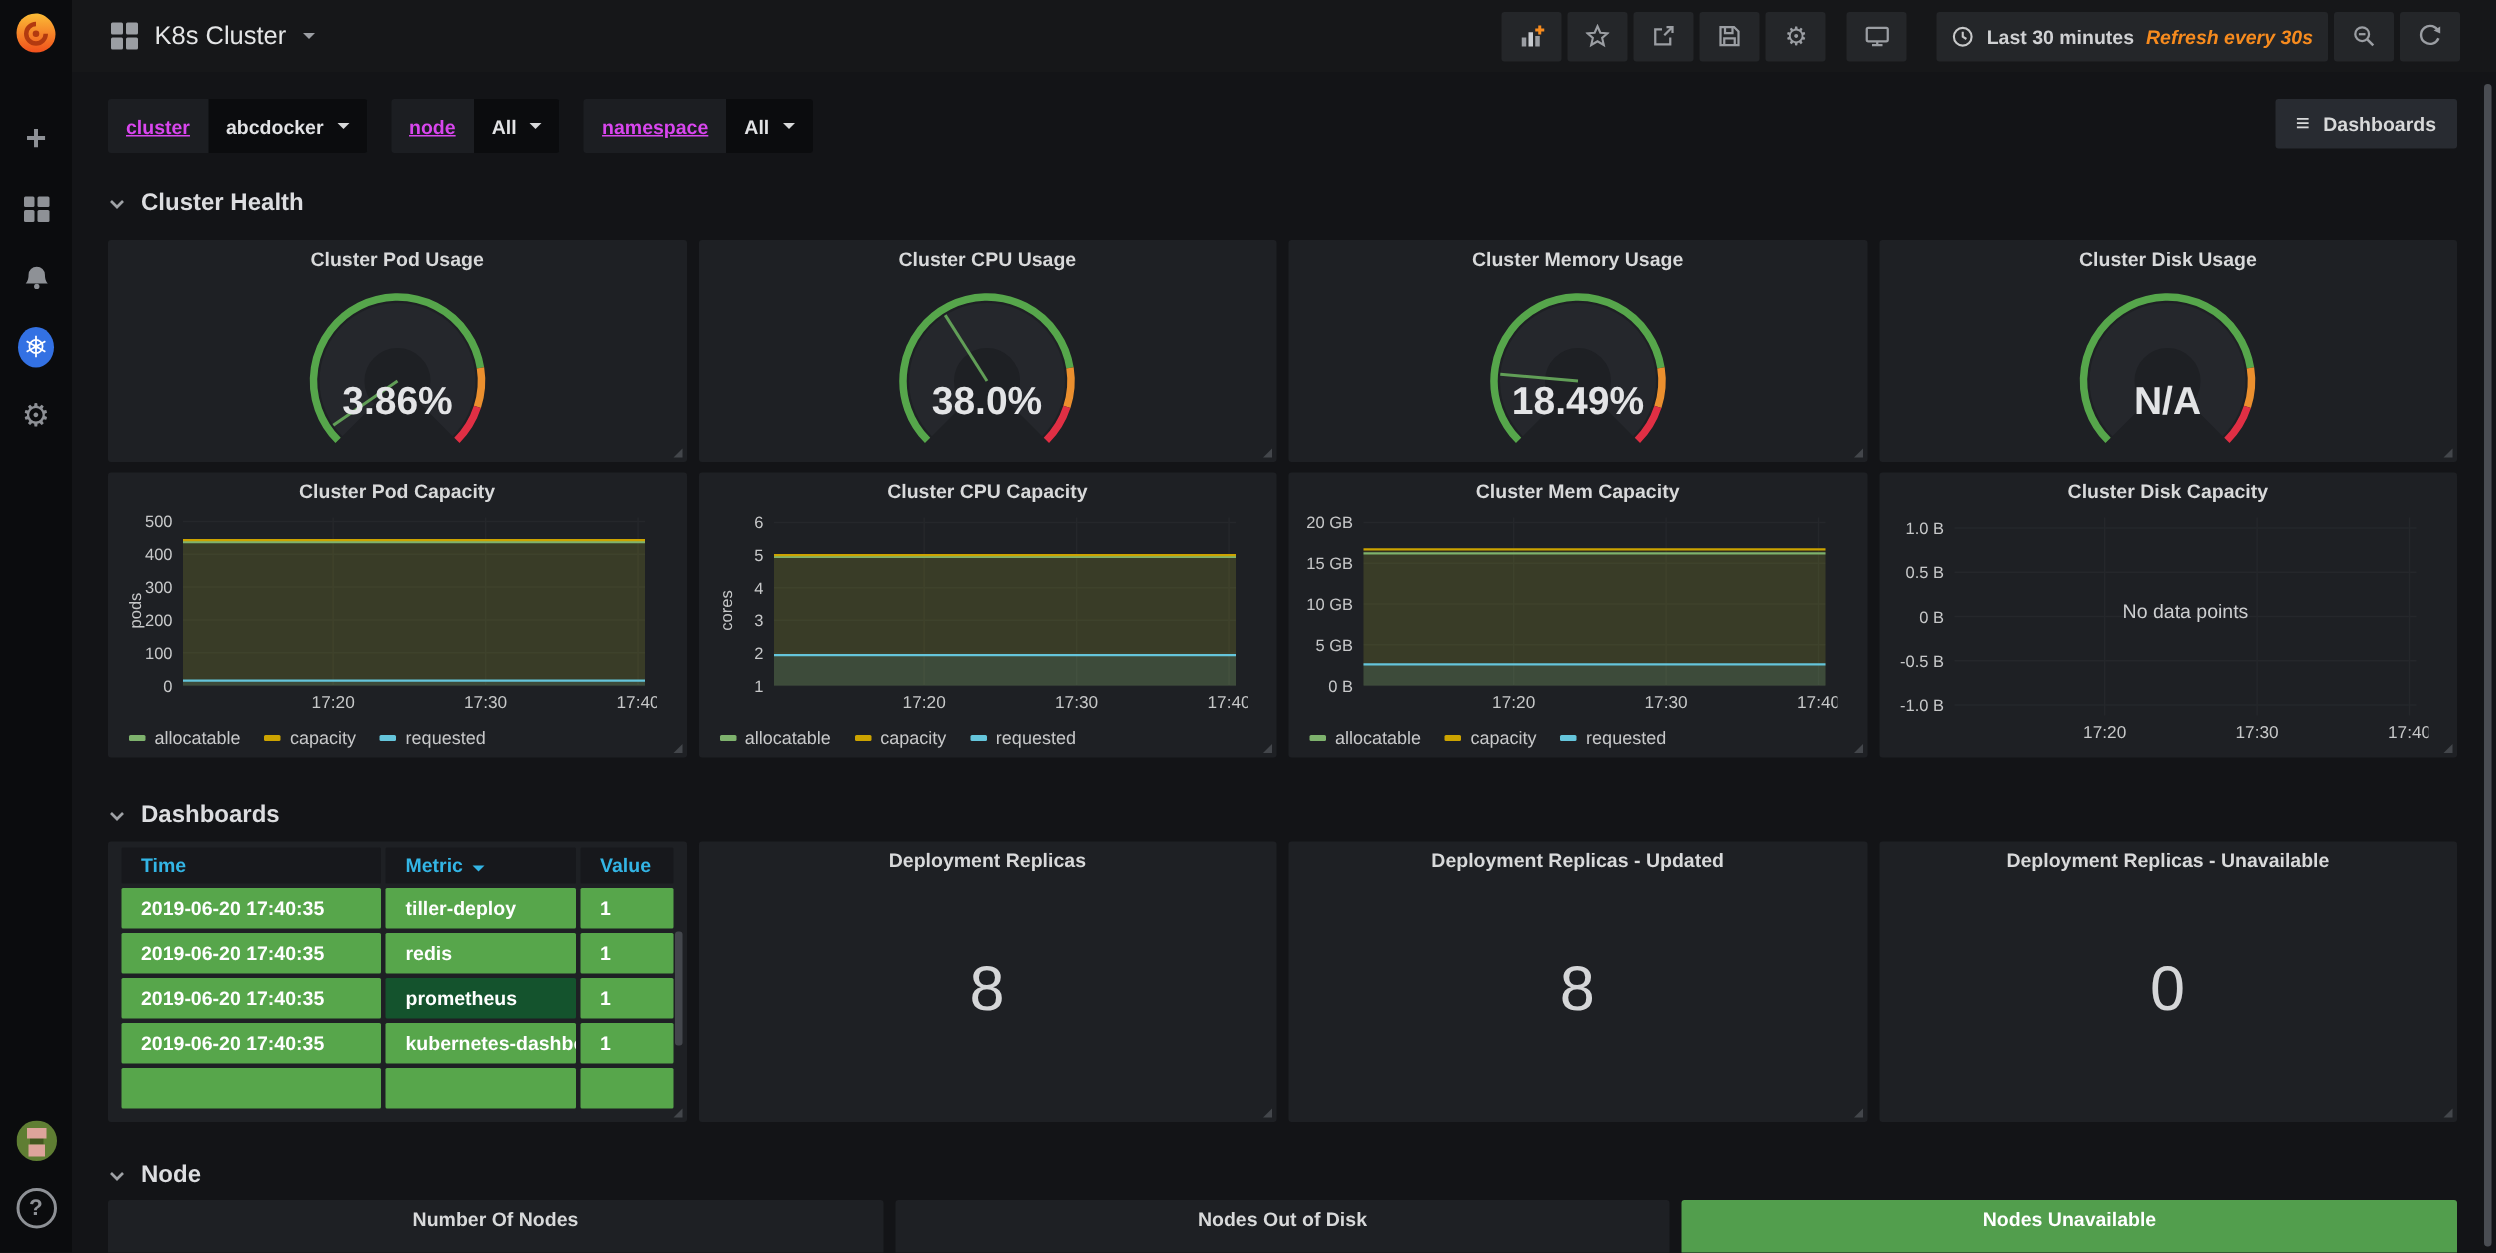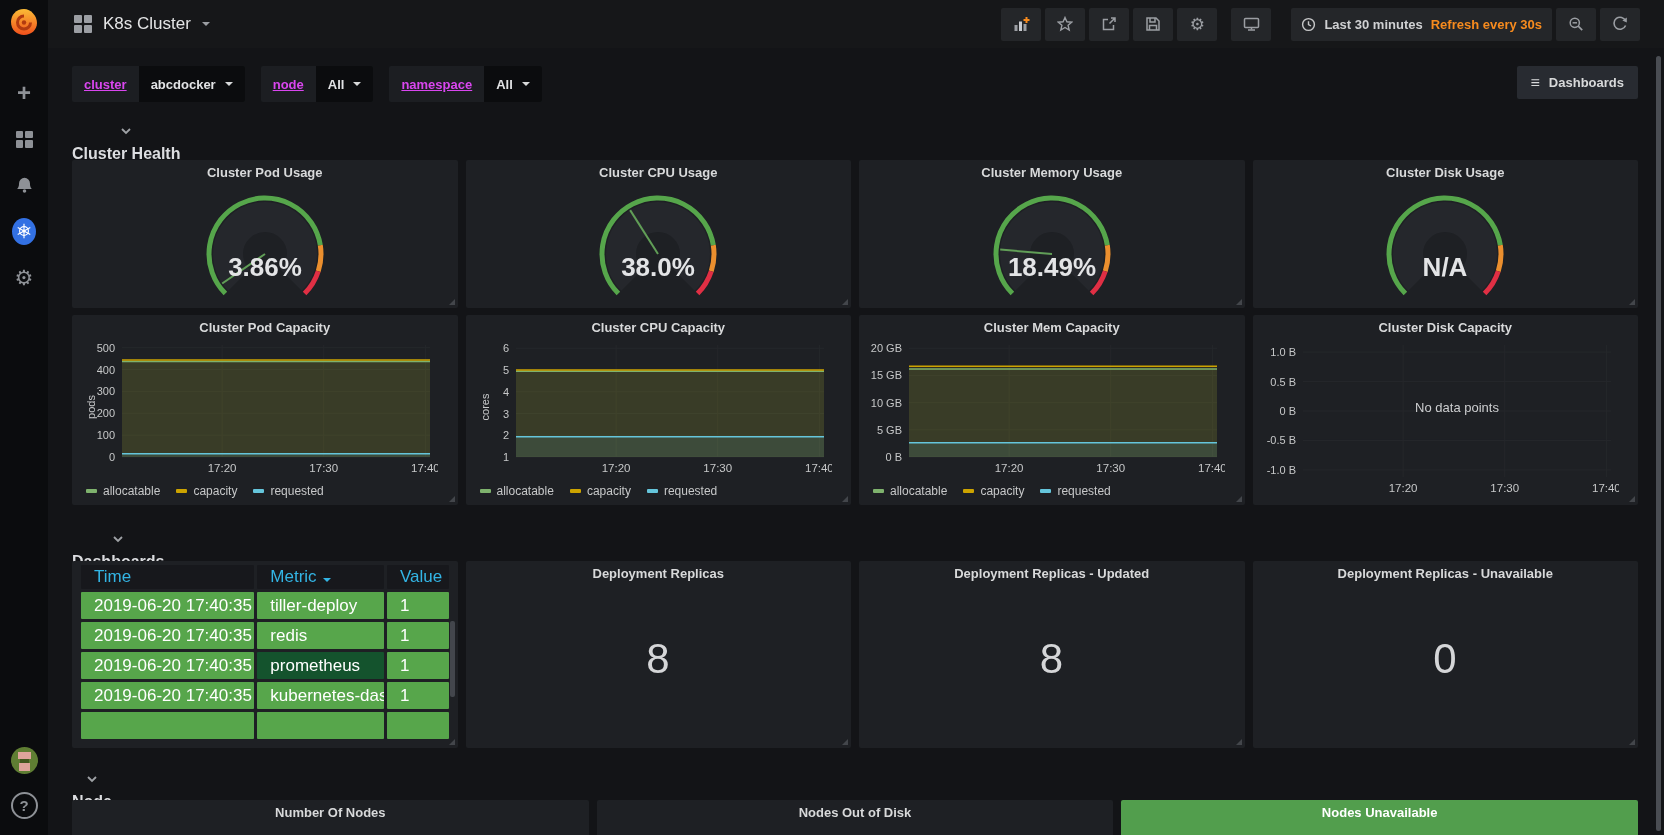--- a/index.html
+++ b/index.html
@@ -31,32 +31,32 @@
   .nav-grid{width:18px;height:18px;display:grid;grid-template-columns:1fr 1fr;gap:2px;}
   .nav-grid i{background:#9b9ea3;border-radius:1px;}
   .nav-title{font-size:17px;font-weight:500;color:#e4e5e6;}
   .caret{width:0;height:0;border-left:4px solid transparent;border-right:4px solid transparent;border-top:4px solid #9b9ea3;display:inline-block;}
   .nav-right{margin-left:auto;margin-right:24px;display:flex;align-items:center;gap:4px;}
   .nbtn{height:33px;min-width:40px;background:#242629;border-radius:2px;display:flex;align-items:center;
     justify-content:center;color:#9b9ea3;padding:0 10px;box-sizing:border-box;cursor:pointer;}
   .glyph{font-size:17px;line-height:17px;}
   .gap-l{margin-left:10px;} .gap-xl{margin-left:16px;}
   .timebtn{gap:8px;font-size:13px;font-weight:600;color:#d0d1d3;white-space:nowrap;}
-  .orange{color:#f78b1e;}
+  .orange{color:#f78b1e;font-style:italic;}
   
   .dash{position:absolute;left:48px;top:48px;right:0;bottom:0;}
   .submenu{position:absolute;left:24px;right:26px;top:18px;height:36px;display:flex;gap:16px;align-items:flex-start;}
   .var{display:flex;align-items:stretch;height:36px;background:#1c1e22;border-radius:2px;overflow:hidden;}
   .var-label{display:flex;align-items:center;padding:0 12px;color:#d946ef;font-size:13px;font-weight:600;text-decoration:underline;}
   .var-value{display:flex;align-items:center;gap:9px;padding:0 12px;background:#0b0c0e;color:#e2e3e5;font-size:13px;font-weight:600;cursor:pointer;}
   .var-value .caret{border-top-color:#d8d9da;}
   .dashboards-btn{margin-left:auto;height:33px;background:#282b31;border-radius:2px;display:flex;align-items:center;
     gap:9px;padding:0 14px;font-size:13px;font-weight:600;color:#d8d9da;cursor:pointer;}
   .hamburger{font-size:16px;line-height:16px;color:#d8d9da;}
-  .sec{position:absolute;left:24px;display:flex;align-items:center;gap:10px;font-size:16px;font-weight:700;color:#dcdde0;cursor:pointer;flex-direction:column;}
+  .sec{position:absolute;left:24px;display:flex;align-items:center;gap:10px;font-size:16px;font-weight:700;color:#dcdde0;cursor:pointer;}
   .row{position:absolute;left:24px;right:26px;display:grid;gap:8px;}
   .cols4{grid-template-columns:repeat(4,1fr);}
   .cols3{grid-template-columns:repeat(3,1fr);}
   #row-gauges{top:112px;height:148px;}
   #row-cap{top:267px;height:190px;}
   #row-dep{top:513px;height:187px;}
   #row-node{top:752px;height:110px;}
   #sec-health{top:79px;} #sec-dep{top:487px;} #sec-node{top:727px;}
   .panel{background:#1e2024;border-radius:2px;position:relative;overflow:hidden;}
   .panel::after{content:'';position:absolute;right:3px;bottom:3px;width:0;height:0;
@@ -66,21 +66,21 @@
   .ylab{position:absolute;left:-1px;top:86px;transform:rotate(-90deg);transform-origin:center;
     font-size:11px;color:#c7c8c9;width:40px;text-align:center;}
   .legend{display:flex;gap:16px;padding-left:14px;height:20px;align-items:center;font-size:12px;color:#c7c8c9;}
   .litem{display:flex;align-items:center;cursor:pointer;}
   .litem i{width:11px;height:4px;border-radius:1px;margin-right:6px;display:inline-block;}
   .stat-value{position:absolute;left:0;right:0;top:74px;text-align:center;font-size:42px;font-weight:500;color:#d5d6d8;letter-spacing:0.5px;}
   .green-title{color:#ffffff;}
   
   .tbl{margin:4px 9px 0 9px;position:relative;}
   .trow{display:flex;gap:3px;margin-top:3px;}
-  .tcell{height:27px;line-height:27px;font-size:17px;font-weight:400;color:#fff;
+  .tcell{height:27px;line-height:27px;font-size:13px;font-weight:700;color:#fff;
     padding-left:13px;box-sizing:border-box;border-radius:1px;overflow:hidden;white-space:nowrap;}
   .th .tcell{background:#17181c;color:#33b5e5;height:24px;line-height:24px;cursor:pointer;}
   .caret-cy{width:0;height:0;border-left:4px solid transparent;border-right:4px solid transparent;
     border-top:4px solid #33b5e5;display:inline-block;margin-left:6px;}
   .c0{flex:172 0 0;} .c1{flex:122 0 0;} .c2{flex:52 0 0;}
   .tbl-scroll{position:absolute;right:3px;top:60px;width:5px;height:76px;background:#43464c;border-radius:2px;cursor:pointer;}
   
   .page-scroll{position:absolute;right:3px;top:56px;bottom:4px;width:5px;background:#1d1f23;border-radius:3px;}
   .page-thumb{position:absolute;left:0;top:0;width:5px;height:100%;background:#4a4d53;border-radius:3px;cursor:pointer;}
   svg text{font-family:"Liberation Sans",sans-serif;}

